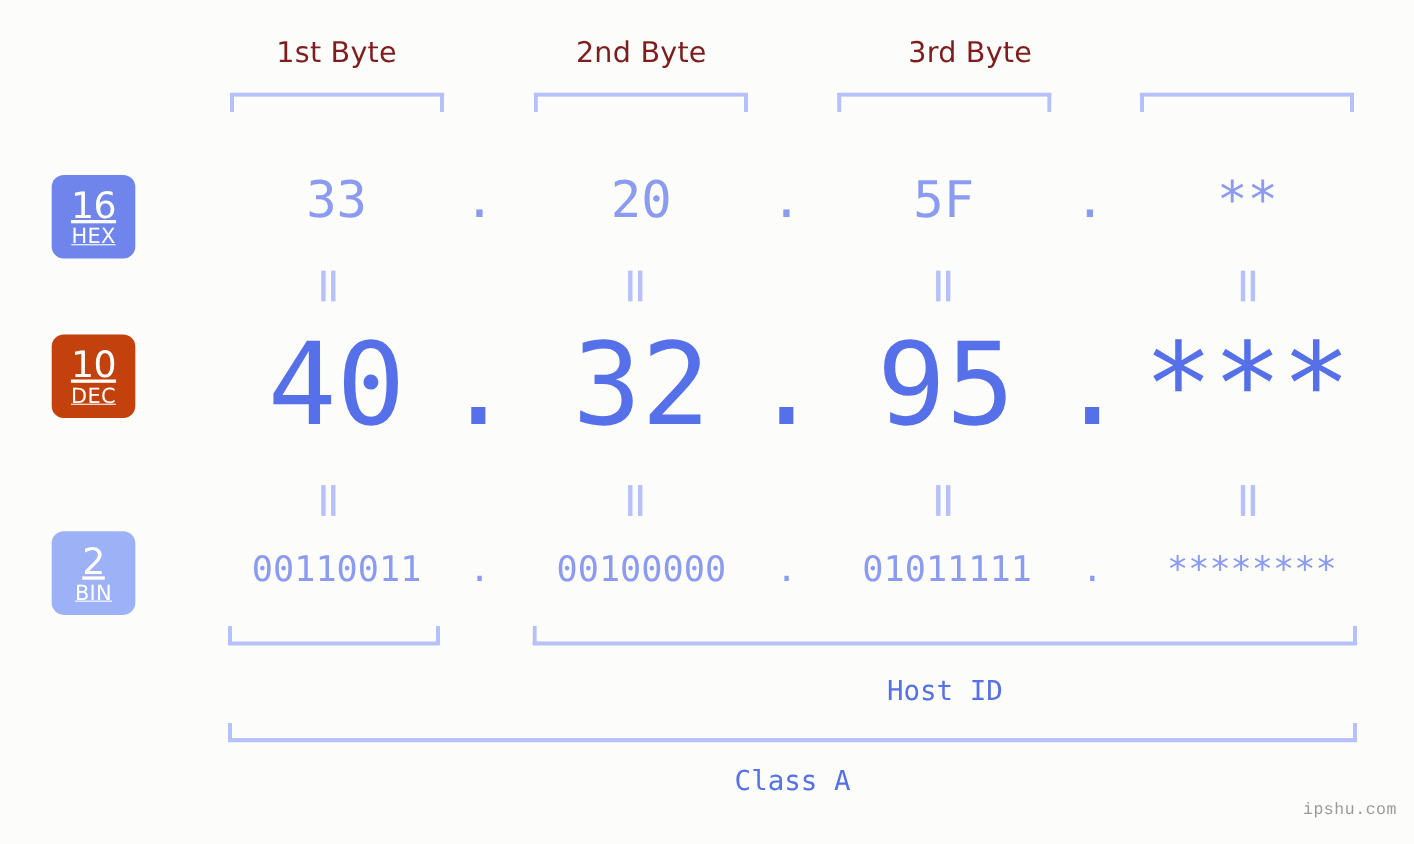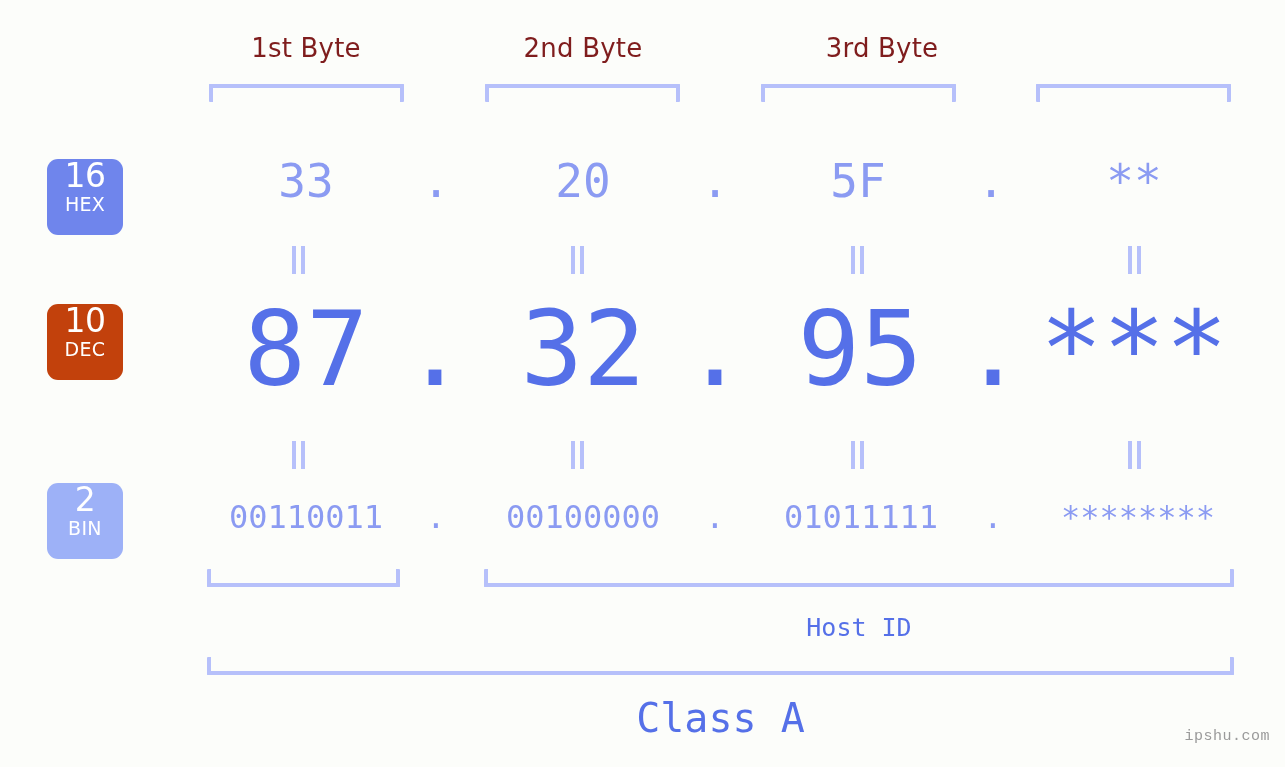--- a/index.html
+++ b/index.html
@@ -59,23 +59,24 @@
   .badge {
     position: absolute;
     left: 47px;
     width: 76px;
     height: 76px;
     border-radius: 11px;
     color: #ffffff;
     display: flex;
     flex-direction: column;
     align-items: center;
-    justify-content: flex-start;
+    justify-content: center;
     font-family: "DejaVu Sans", sans-serif;
     line-height: 1;
+    text-decoration: underline;
   }
   .badge .num {
     font-size: 33px;
     font-weight: 400;
     letter-spacing: -0.5px;
   }
   .badge .nm {
     font-size: 19px;
     font-weight: 400;
     margin-top: 3px;
@@ -134,21 +135,21 @@
     text-align: center;
     font-family: "DejaVu Sans Mono", monospace;
     font-size: 25px;
     color: #5570e8;
     white-space: nowrap;
   }
   .classlabel {
     position: absolute;
     text-align: center;
     font-family: "DejaVu Sans Mono", monospace;
-    font-size: 40px;
+    font-size: 25px;
     color: #5570e8;
     white-space: nowrap;
   }
 
   
   .watermark {
     position: absolute;
     right: 15px;
     bottom: 22px;
     font-family: Liberation Mono, monospace;
@@ -205,21 +206,21 @@
   <div class="eqmark" style="left:851px; top:246px;">
       <i></i>
       <i></i>
     </div>
   <div class="eqmark" style="left:1128px; top:246px;">
       <i></i>
       <i></i>
     </div>
 
   <div class="row dec-row">
-    <div class="cell" style="left:186px; top:288px; width:240px;">87</div>
+    <div class="cell" style="left:186px; top:288px; width:240px;">40</div>
     <div class="dotsep" style="left:385px; top:288px; width:100px;">.</div>
     <div class="cell" style="left:463px; top:288px; width:240px;">32</div>
     <div class="dotsep" style="left:665px; top:288px; width:100px;">.</div>
     <div class="cell" style="left:740px; top:288px; width:240px;">95</div>
     <div class="dotsep" style="left:943px; top:288px; width:100px;">.</div>
     <div class="cell" style="left:1014px; top:288px; width:240px;">***</div>
   </div>
 
   <div class="eqmark" style="left:292px; top:441px;">
       <i></i>

